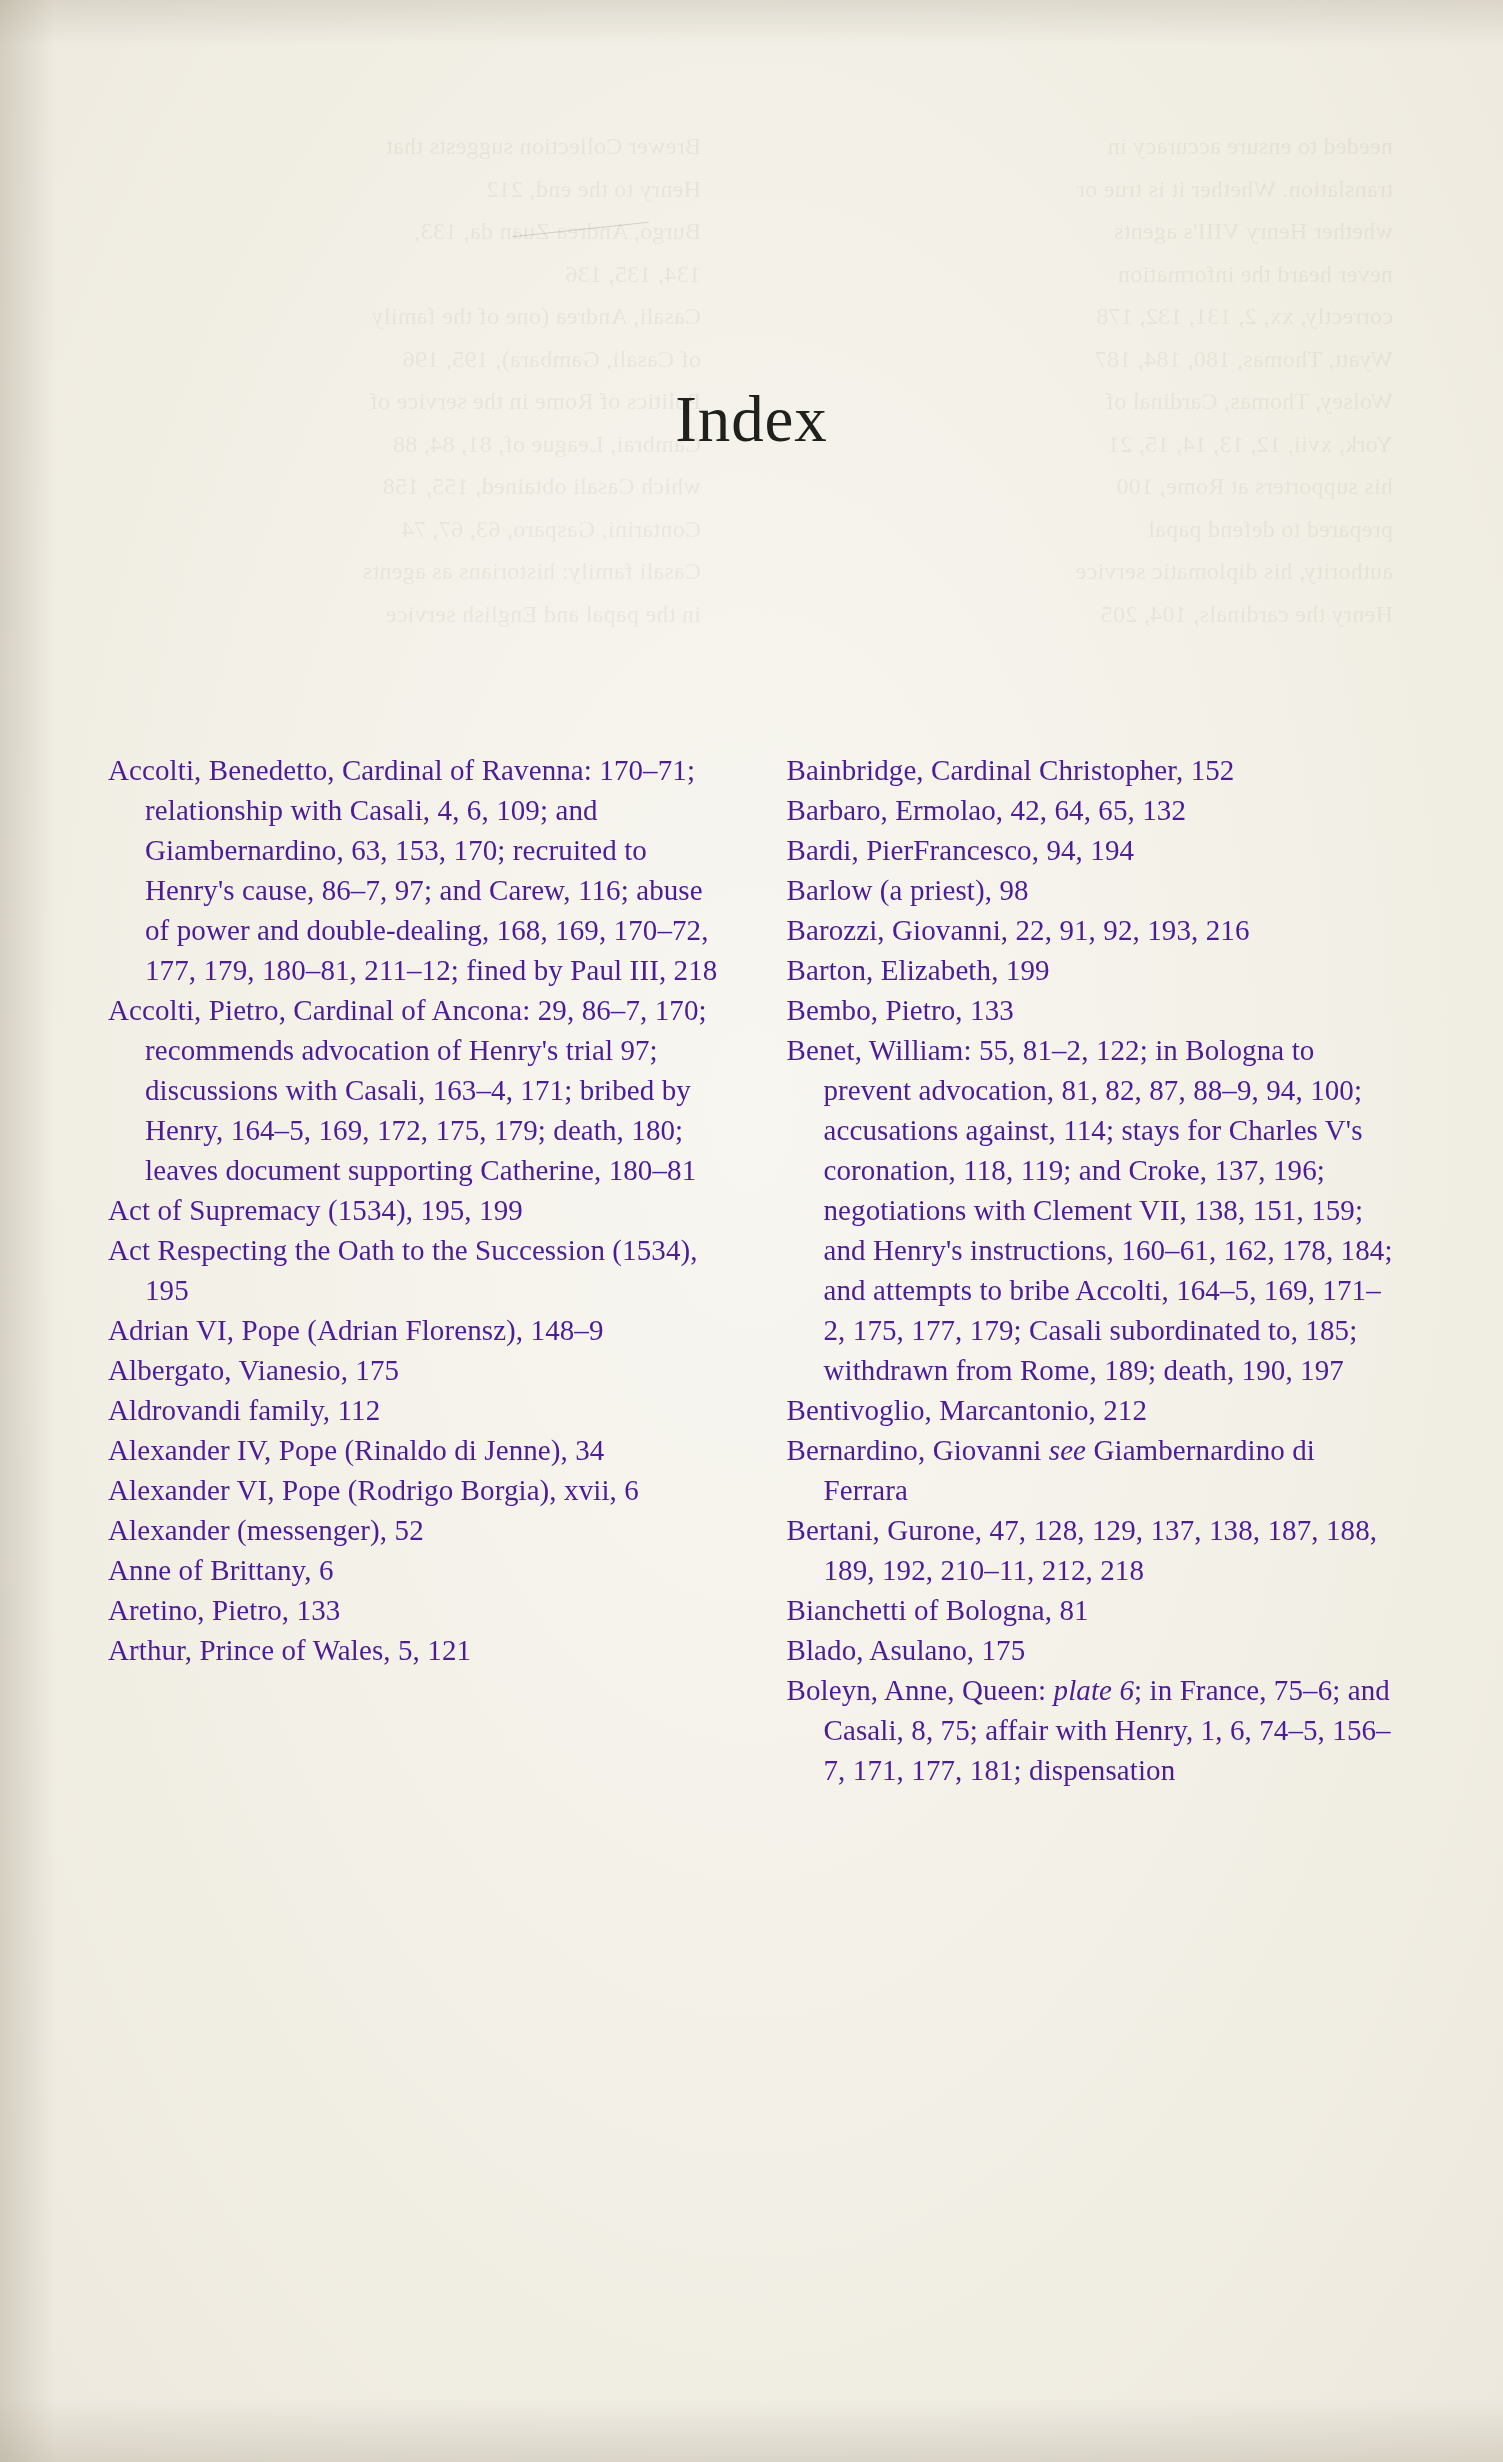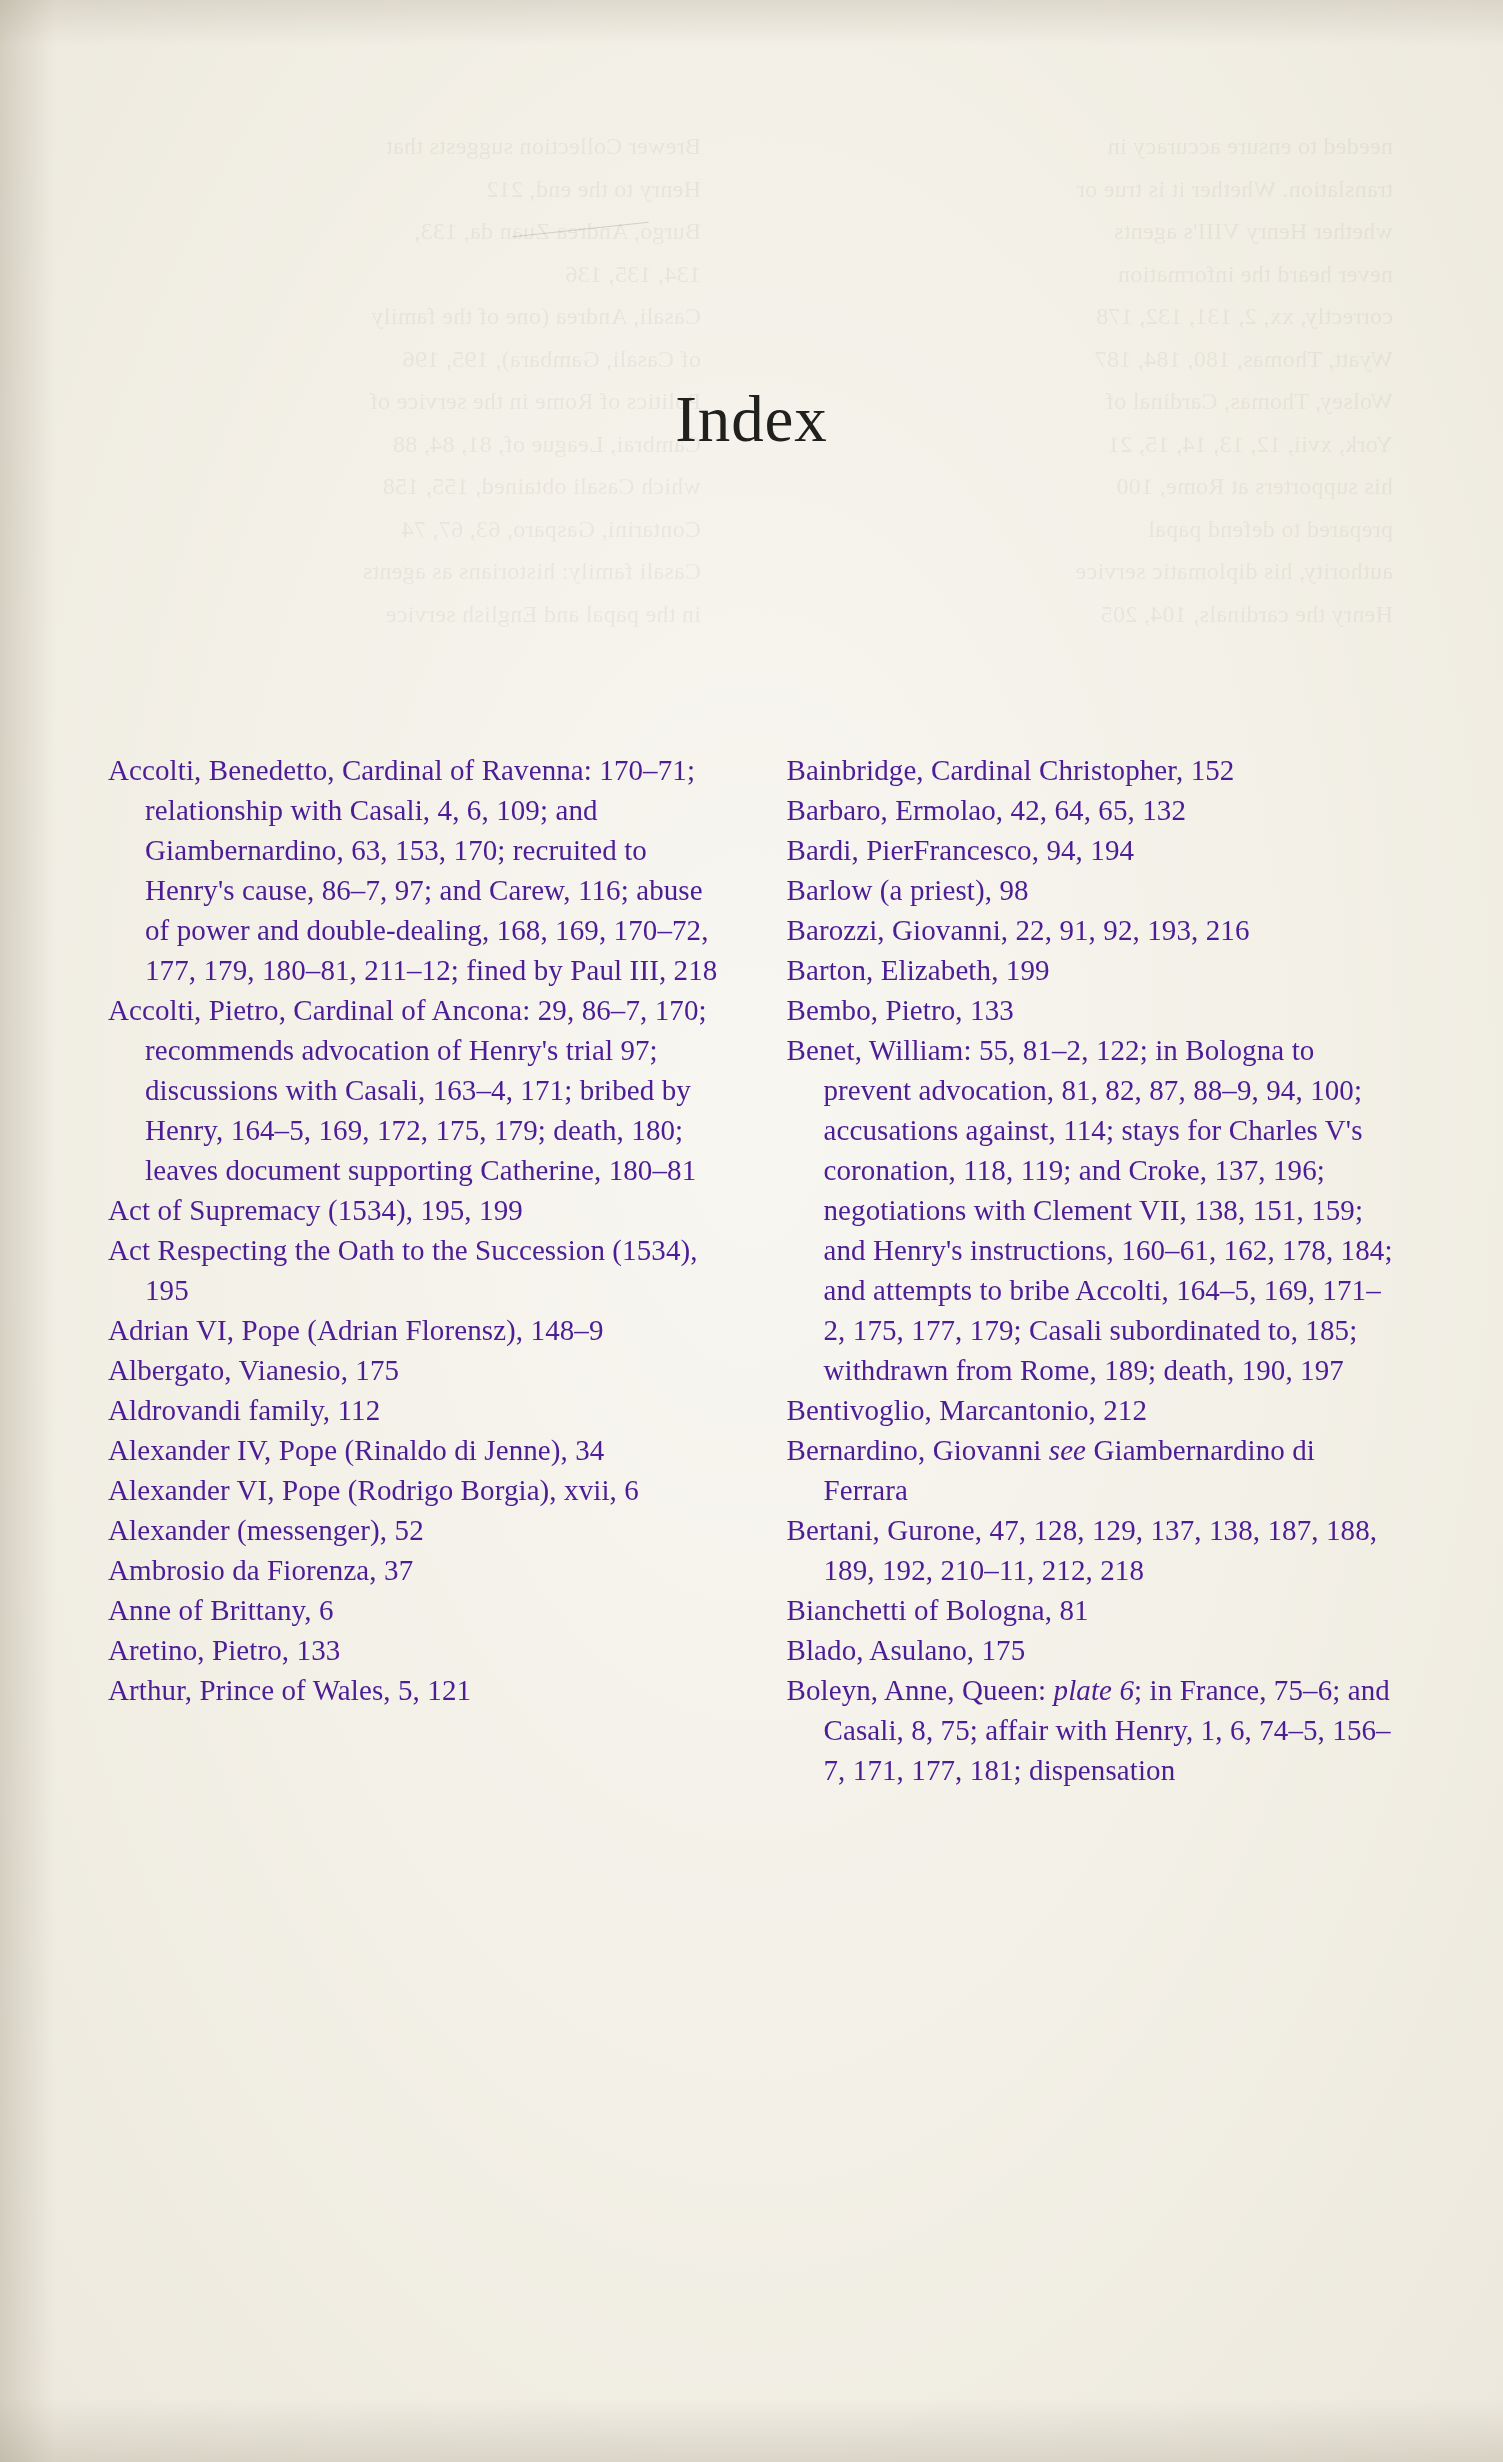--- a/index.html
+++ b/index.html
@@ -156,21 +156,20 @@
         <p class="entry">Accolti, Benedetto, Cardinal of Ravenna: 170–71; relationship with Casali, 4, 6, 109; and Giambernardino, 63, 153, 170; recruited to Henry's cause, 86–7, 97; and Carew, 116; abuse of power and double-dealing, 168, 169, 170–72, 177, 179, 180–81, 211–12; fined by Paul III, 218</p>
         <p class="entry">Accolti, Pietro, Cardinal of Ancona: 29, 86–7, 170; recommends advocation of Henry's trial 97; discussions with Casali, 163–4, 171; bribed by Henry, 164–5, 169, 172, 175, 179; death, 180; leaves document supporting Catherine, 180–81</p>
         <p class="entry">Act of Supremacy (1534), 195, 199</p>
         <p class="entry">Act Respecting the Oath to the Succession (1534), 195</p>
         <p class="entry">Adrian VI, Pope (Adrian Florensz), 148–9</p>
         <p class="entry">Albergato, Vianesio, 175</p>
         <p class="entry">Aldrovandi family, 112</p>
         <p class="entry">Alexander IV, Pope (Rinaldo di Jenne), 34</p>
         <p class="entry">Alexander VI, Pope (Rodrigo Borgia), xvii, 6</p>
         <p class="entry">Alexander (messenger), 52</p>
-        <p class="entry">Ambrosio da Fiorenza, 37</p>
         <p class="entry">Anne of Brittany, 6</p>
         <p class="entry">Aretino, Pietro, 133</p>
         <p class="entry">Arthur, Prince of Wales, 5, 121</p>
       </div>
     <div class="col" id="col-right">
         <p class="entry">Bainbridge, Cardinal Christopher, 152</p>
         <p class="entry">Barbaro, Ermolao, 42, 64, 65, 132</p>
         <p class="entry">Bardi, PierFrancesco, 94, 194</p>
         <p class="entry">Barlow (a priest), 98</p>
         <p class="entry">Barozzi, Giovanni, 22, 91, 92, 193, 216</p>

